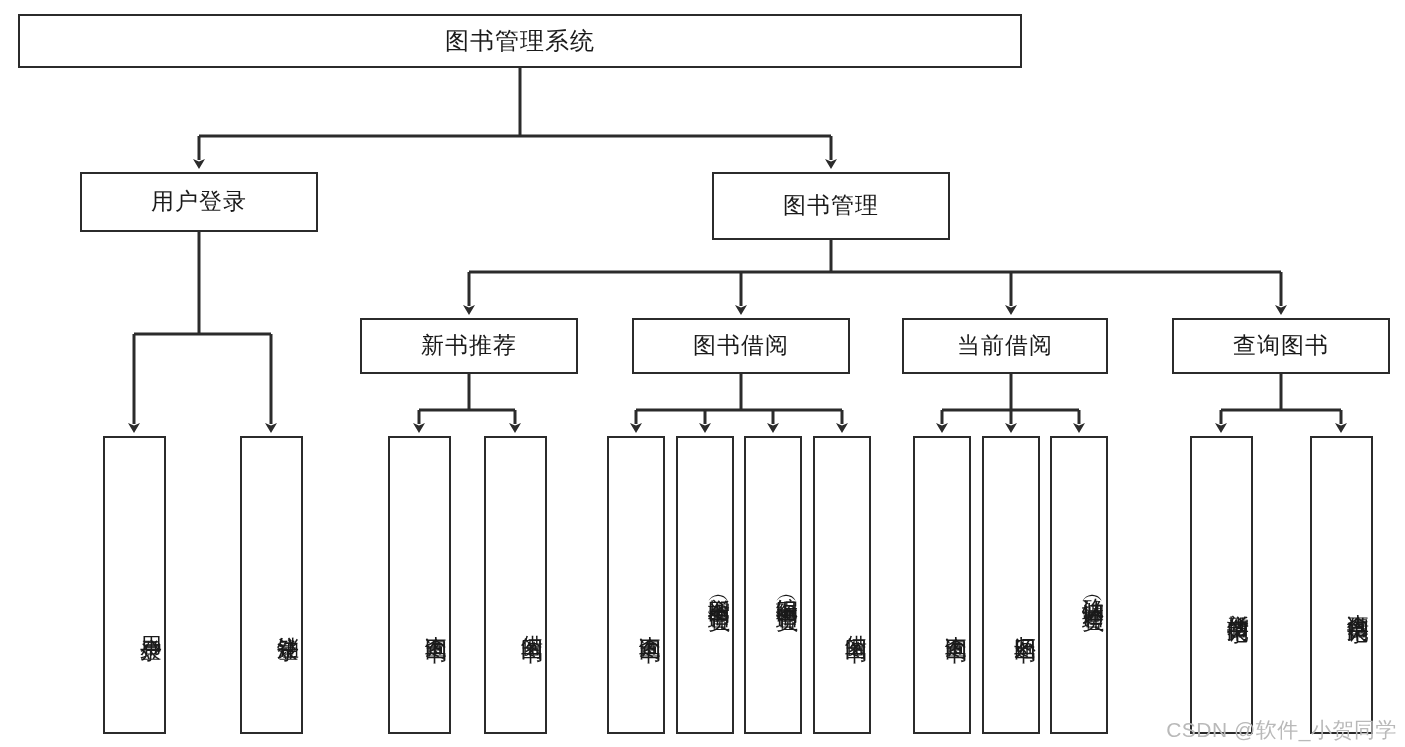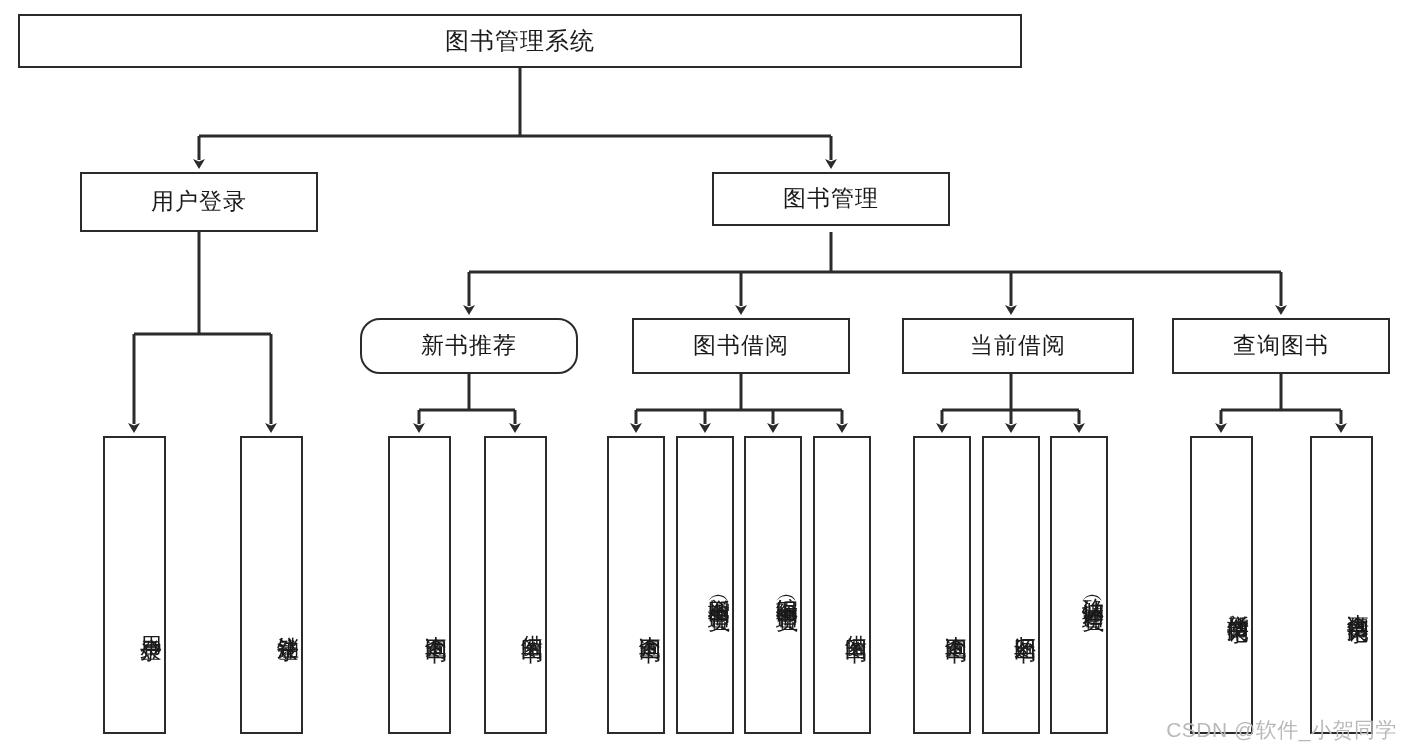--- a/index.html
+++ b/index.html
@@ -127,31 +127,31 @@
     </g>
   </svg>
 
   <div class="node horiz" id="root-node" style="left:18px; top:14px; width:1004px; height:54px;">
     <span class="node-label">图书管理系统</span>
   </div>
 
   <div class="node horiz" style="left:80px; top:172px; width:238px; height:60px;">
     <span class="node-label">用户登录</span>
   </div>
-  <div class="node horiz" style="left:712px; top:172px; width:238px; height:54px;">
+  <div class="node horiz" style="left:712px; top:172px; width:238px; height:68px;">
     <span class="node-label">图书管理</span>
   </div>
 
-  <div class="node horiz" style="left:360px; top:318px; width:218px; height:56px;border-radius:20px;">
+  <div class="node horiz" style="left:360px; top:318px; width:218px; height:56px;">
     <span class="node-label">新书推荐</span>
   </div>
   <div class="node horiz" style="left:632px; top:318px; width:218px; height:56px;justify-content:center;">
     <span class="node-label">图书借阅</span>
   </div>
-  <div class="node horiz" style="left:902px; top:318px; width:232px; height:56px;">
+  <div class="node horiz" style="left:902px; top:318px; width:206px; height:56px;">
     <span class="node-label">当前借阅</span>
   </div>
   <div class="node horiz" style="left:1172px; top:318px; width:218px; height:56px;">
     <span class="node-label">查询图书</span>
   </div>
 
   <div class="node vert" style="left:103px; top:436px; width:63px; height:298px; padding-top:74px;">
     <span class="node-label">用户登录</span>
   </div>
   <div class="node vert" style="left:240px; top:436px; width:63px; height:298px; padding-top:74px;">

